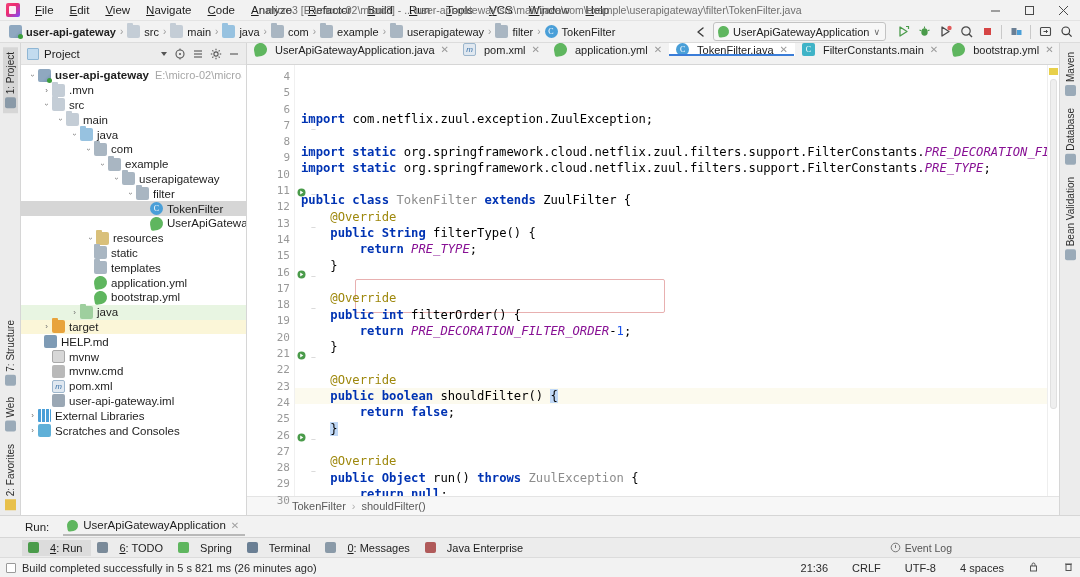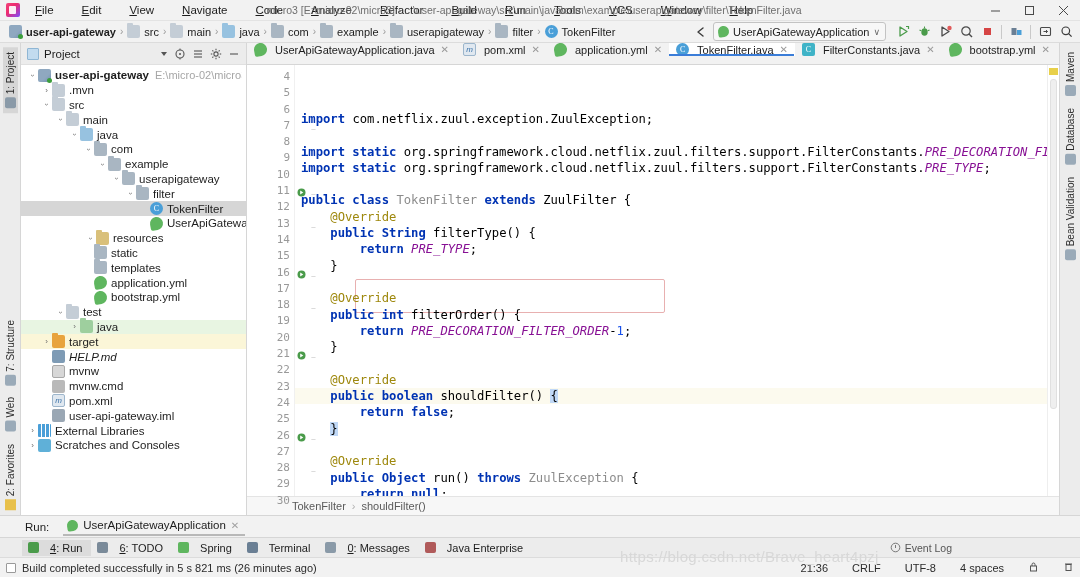--- a/index.html
+++ b/index.html
@@ -21,21 +21,21 @@
   }
   .app-logo {
     width: 14px; height: 14px; margin: 0 7px 0 6px; flex: none;
     background: linear-gradient(135deg,#f0457a 0%,#ee2b6e 40%,#7c4dff 100%);
     border-radius: 2px; position: relative;
   }
   .app-logo::after {
     content: ""; position: absolute; left: 3px; top: 3px; width: 7px; height: 8px;
     background: #fff; border-radius: 1px; opacity: .92;
   }
-  .menubar { display: flex; align-items: center; gap: 12px; }
+  .menubar { display: flex; align-items: center; gap: 0px; }
   .menu-item {
     padding: 2px 8px; font-size: 11.5px; color: #1c1c1c; cursor: default; white-space: nowrap;
   }
   .menu-item u { text-decoration: underline; }
   .title-path {
     position: absolute; left: 0; right: 12px; text-align: center;
     font-size: 10.5px; color: #6e6e6e; pointer-events: none; white-space: nowrap;
   }
   .winctl { position: absolute; right: 0; top: 0; height: 21px; display: flex; align-items: center; }
   .winbtn {
@@ -600,42 +600,35 @@
           <div class="trow" style="padding-left: 62px;">
             <span class="arw"></span>
             <span class="ico ico-spring"></span>
             <span class="tlabel">application.yml</span>
           </div>
           <div class="trow" style="padding-left: 62px;">
             <span class="arw"></span>
             <span class="ico ico-spring"></span>
             <span class="tlabel">bootstrap.yml</span>
           </div>
-          <div class="trow" style="padding-left: 34px;">
-            <span class="arw open">
-              <i>›</i>
-            </span>
-            <span class="ico ico-folder"></span>
-            <span class="tlabel">test</span>
-          </div>
           <div class="trow green" style="padding-left: 48px;">
             <span class="arw">
               <i>›</i>
             </span>
             <span class="ico ico-folder test"></span>
             <span class="tlabel">java</span>
           </div>
           <div class="trow yellow" style="padding-left: 20px;">
             <span class="arw">
               <i>›</i>
             </span>
             <span class="ico ico-folder target"></span>
             <span class="tlabel">target</span>
           </div>
-          <div class="trow" style="padding-left: 20px; font-style: italic;">
+          <div class="trow" style="padding-left: 12px;">
             <span class="arw"></span>
             <span class="fi fi-md"></span>
             <span class="tlabel">HELP.md</span>
           </div>
           <div class="trow" style="padding-left: 20px;">
             <span class="arw"></span>
             <span class="fi fi-sh"></span>
             <span class="tlabel">mvnw</span>
           </div>
           <div class="trow" style="padding-left: 20px;">
@@ -687,21 +680,21 @@
             <span>application.yml</span>
             <span class="x">✕</span>
           </div>
           <div class="tab active">
             <span class="ico ico-class">C</span>
             <span>TokenFilter.java</span>
             <span class="x">✕</span>
           </div>
           <div class="tab">
             <span class="ico ico-class" style="background: rgb(63, 179, 199); border-radius: 2px;">C</span>
-            <span>FilterConstants.java</span>
+            <span>FilterConstants.main</span>
             <span class="x">✕</span>
           </div>
           <div class="tab">
             <span class="ico ico-spring"></span>
             <span>bootstrap.yml</span>
             <span class="x">✕</span>
           </div>
         </div>
 
       <div class="edit-area">
@@ -844,16 +837,15 @@
       <span>
         <svg width="11" height="11" viewBox="0 0 11 11">
             <rect x="3" y="3.5" width="5" height="6" fill="none" stroke="#555" stroke-width="1"></rect>
             <line x1="2" y1="3" x2="9" y2="3" stroke="#555" stroke-width="1"></line>
           </svg>
       </span>
     </div>
   </div>
 
   <div class="watermark">
-    <div class="wm-url">https://blog.csdn.net/Brave_heart4pzj</div>
   </div>
 
 </div>
 
 </body></html>

